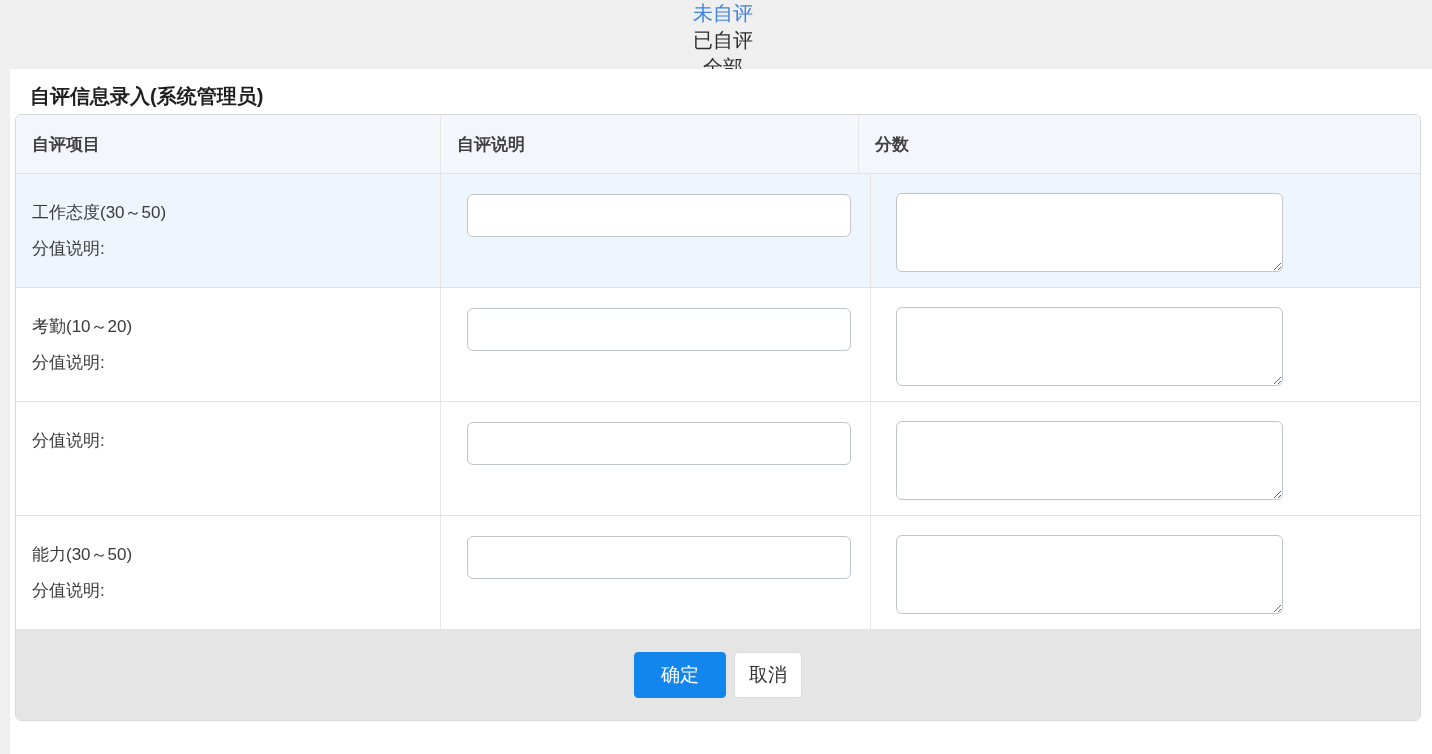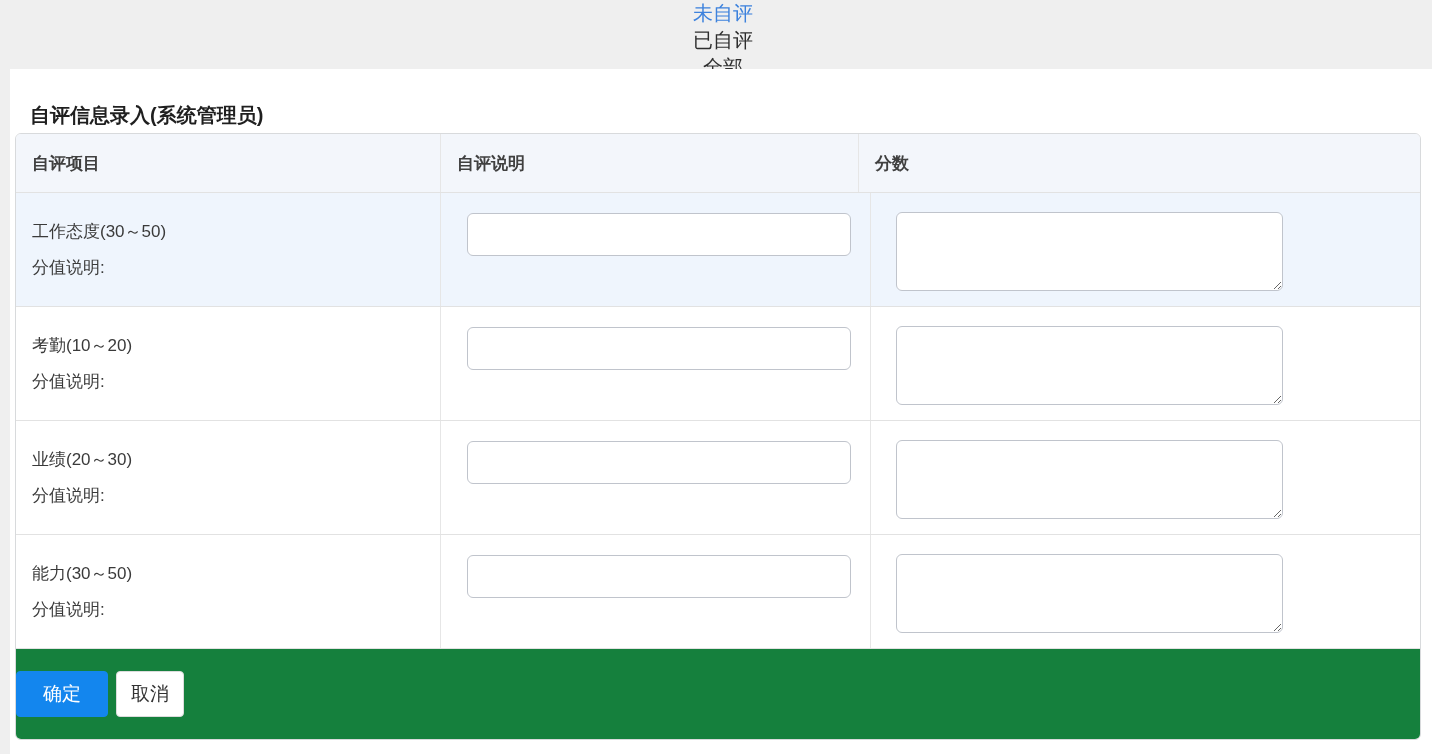--- a/index.html
+++ b/index.html
@@ -32,21 +32,20 @@
   .panel {
     position: absolute; left: 10px; top: 69px; right: 0; bottom: 0;
     background: #ffffff;
   }
   .form-title {
     padding: 14px 0 0 20px;
     font-size: 20px;
     font-weight: bold;
     color: #1f1f1f;
     height: 45px;
-    margin-top: 19px;
   }
 
   
   .eval-table {
     margin: 0 11px 0 5px;
     border: 1px solid #d8dadc;
     border-radius: 6px;
     overflow: hidden;
     background: #fff;
   }
@@ -102,24 +101,24 @@
     outline: none;
     resize: both;
     font-family: inherit;
   }
 
   
   .tr.footer {
     display: flex;
     height: 91px;
     align-items: center;
-    justify-content: flex-start;
+    justify-content: center;
     column-gap: 8px;
     border-top: 1px solid #e2e2e2;
-    background: #15803d;
+    background: #e5e5e5;
   }
   .btn {
     height: 46px;
     font-size: 19px;
     border-radius: 4px;
     cursor: pointer;
     font-family: inherit;
   }
   .btn-confirm {
     width: 92px;
@@ -175,21 +174,20 @@
       <div class="td cell-score">
         <input class="score-input" type="text" value="" style="">
       </div>
       <div class="td cell-desc">
         <textarea class="desc-textarea" style=""></textarea>
       </div>
     </div>
 
     <div class="tr body">
       <div class="td cell-item">
-        <div>业绩(20～30)</div>
         <div>分值说明:</div>
       </div>
       <div class="td cell-score">
         <input class="score-input" type="text" value="" style="">
       </div>
       <div class="td cell-desc">
         <textarea class="desc-textarea" style=""></textarea>
       </div>
     </div>
 

